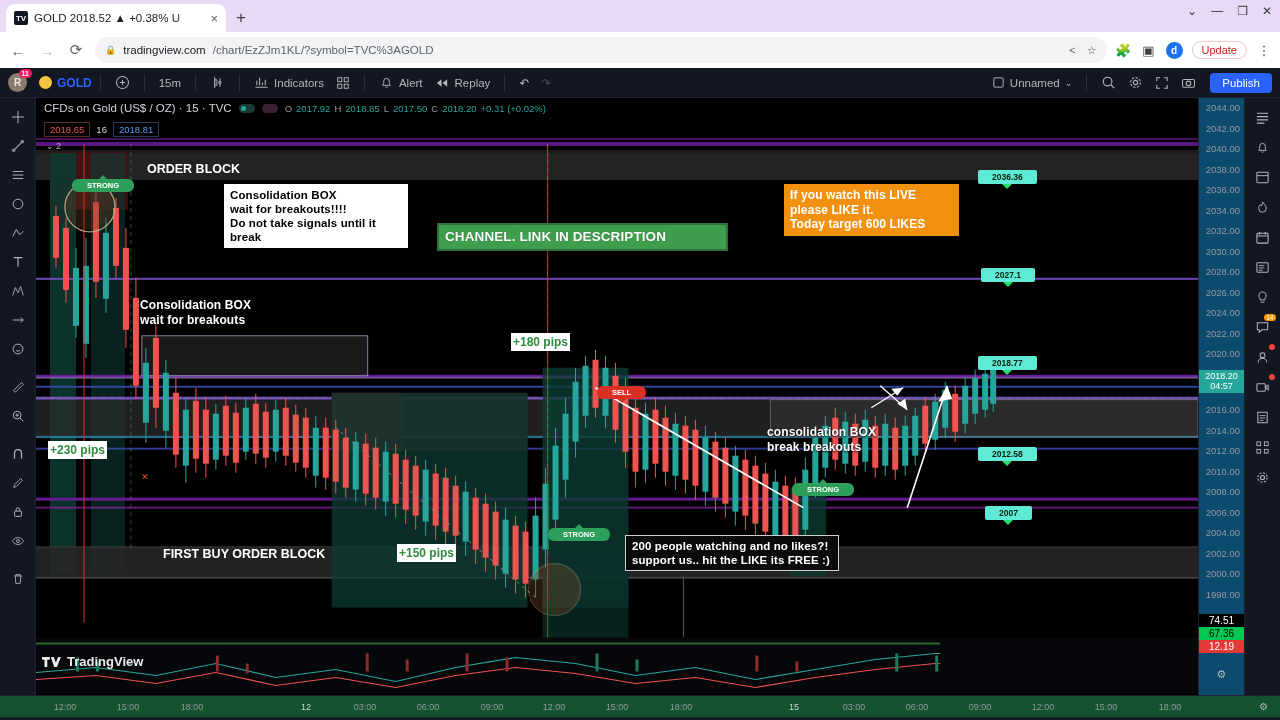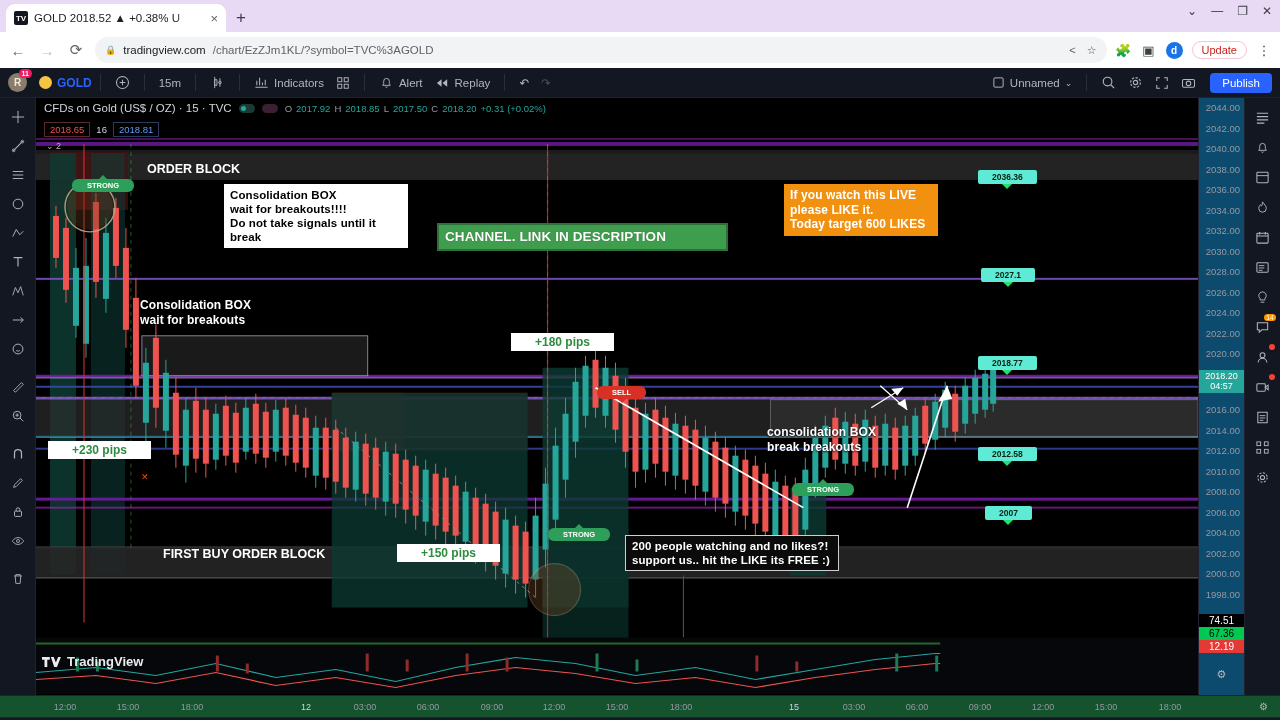--- a/index.html
+++ b/index.html
@@ -143,21 +143,21 @@
   .note-white-box { background:#fff; color:#000; font-size:11.5px; padding:4px 6px; }
   .note-green-box { background:#3f9e4d; color:#fff; font-size:13.5px; padding:4px 6px;
                     border:2px solid #2d7039; text-shadow:0 0 1px rgba(0,0,0,.4);}
   .note-orange-box { background:#f2900f; color:#fff; font-size:12px; padding:4px 6px; }
   .note-plain { color:#fff; font-size:12px; text-shadow:0 1px 2px #000; }
   .note-dark-box { background:#0b0b0b; color:#fff; font-size:11.5px; padding:3px 6px;
                    border:1px solid #cfcfcf; }
 
   .pip-tag {
     background:#fff; color:#2e8b40; font-weight:bold; font-size:12px;
-    padding:2px 24px; position:absolute;
+    padding:2px 2px; position:absolute;
   }
 
   .price-flag {
     position:absolute; background:#5eead4; color:#06230f; font-weight:bold;
     font-size:8.5px; padding:2px 14px; border-radius:2px; white-space:nowrap;
   }
   .price-flag:after {
     content:""; position:absolute; left:50%; transform:translateX(-50%);
     bottom:-5px; border-left:5px solid transparent; border-right:5px solid transparent;
     border-top:5px solid #22e06a;
@@ -769,21 +769,21 @@
 
       <div class="note note-plain" style="left:731px; top:327px;">
         <div>consolidation BOX</div>
         <div>break breakouts</div>
       </div>
 
       <div class="note note-green-box" style="left:401px; top:125px; width:291px;">
         <div>CHANNEL. LINK IN DESCRIPTION</div>
       </div>
 
-      <div class="note note-orange-box" style="left:748px; top:86px; width:154px;">
+      <div class="note note-orange-box" style="left:748px; top:86px; width:175px;">
         <div>If you watch this LIVE</div>
         <div>please LIKE it.</div>
         <div>Today target 600 LIKES</div>
       </div>
 
       <div class="note note-dark-box" style="left:581px; top:437px; width:214px;margin-left:8px;">
         <div>200 people watching and no likes?!</div>
         <div>support us.. hit the LIKE its FREE :)</div>
       </div>
 

